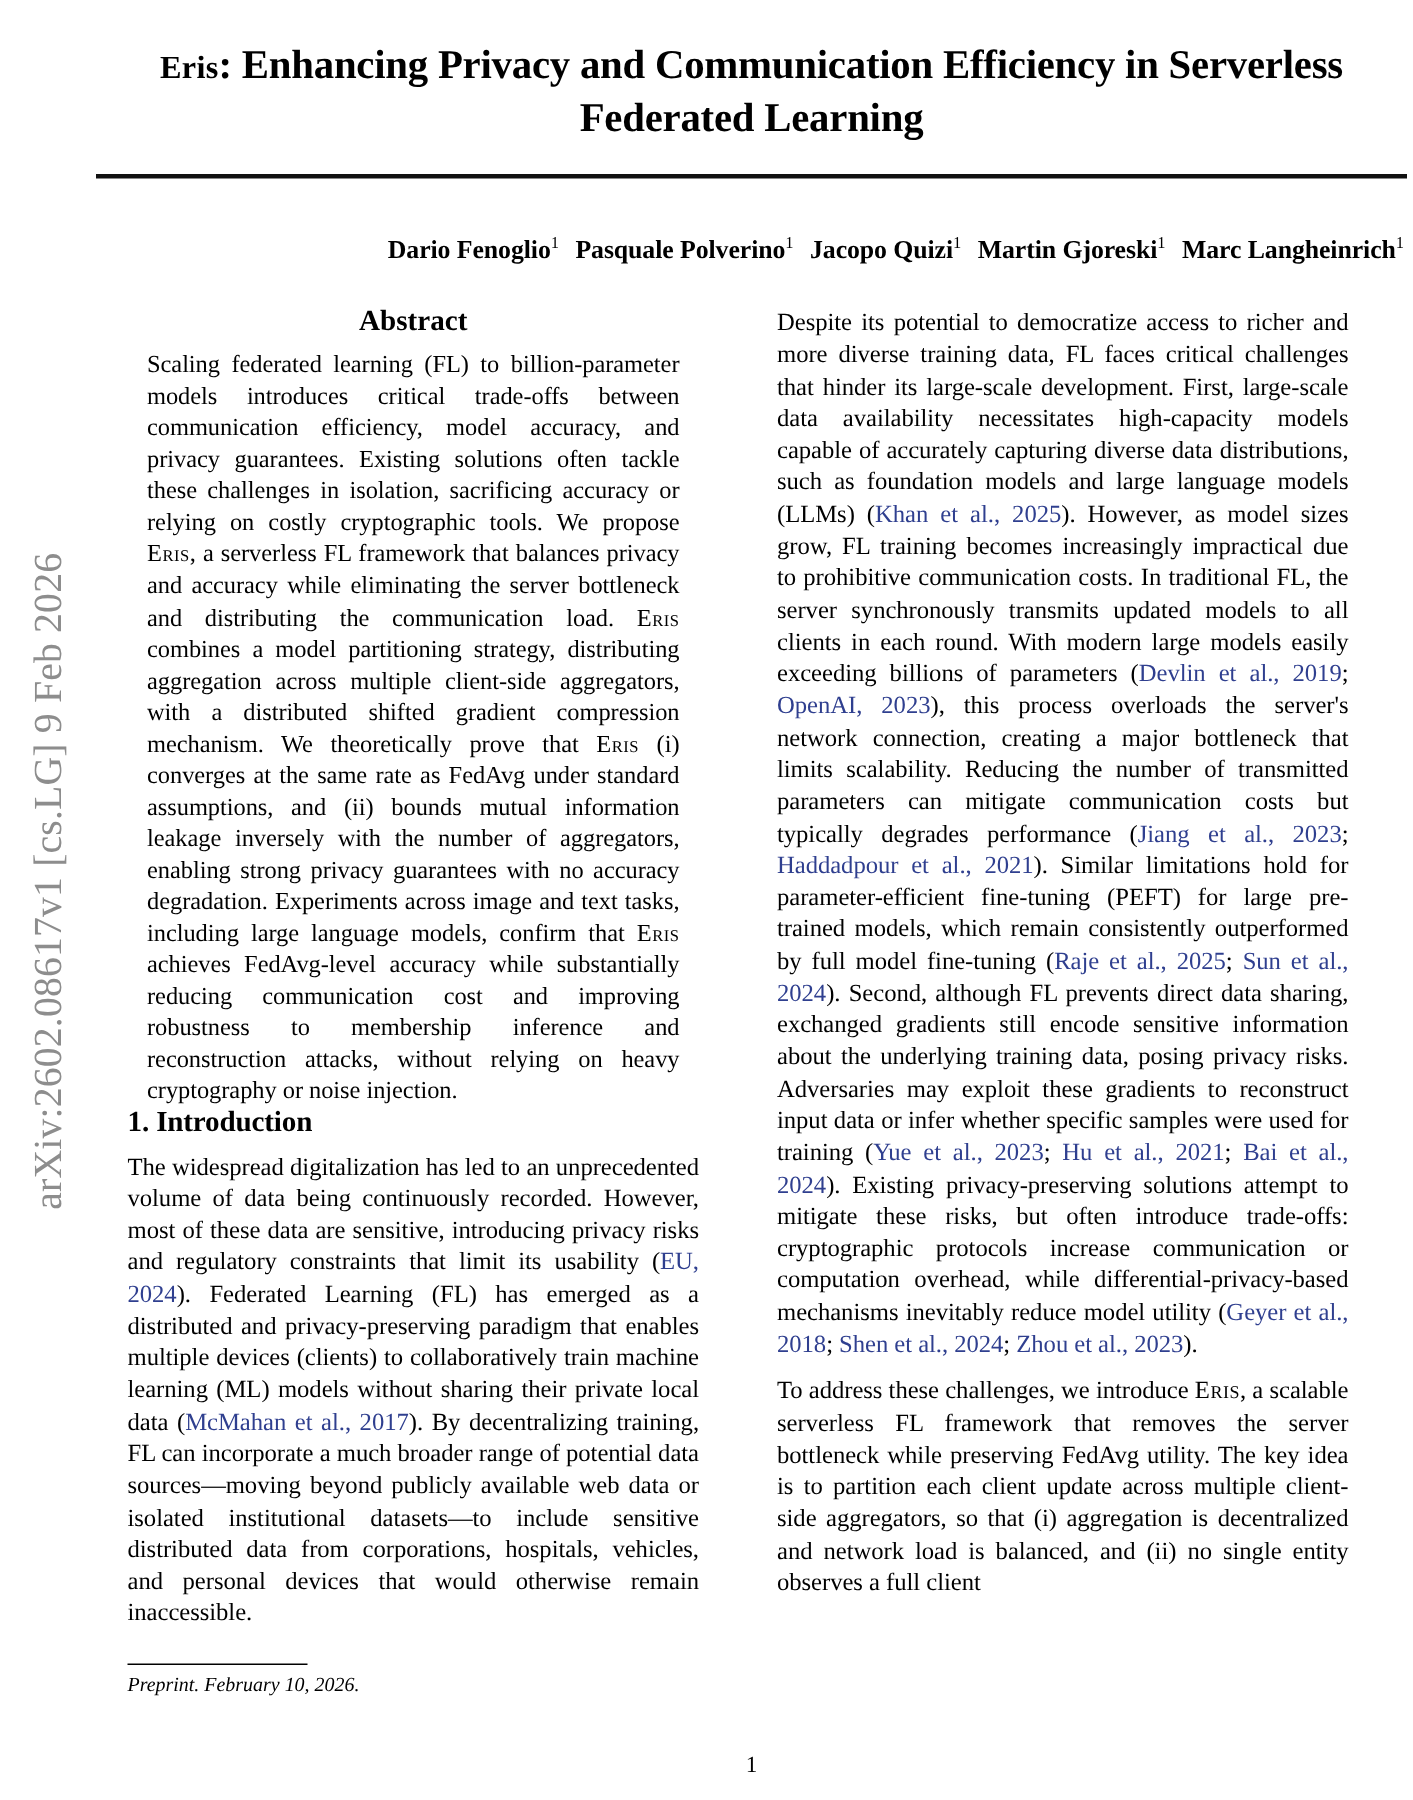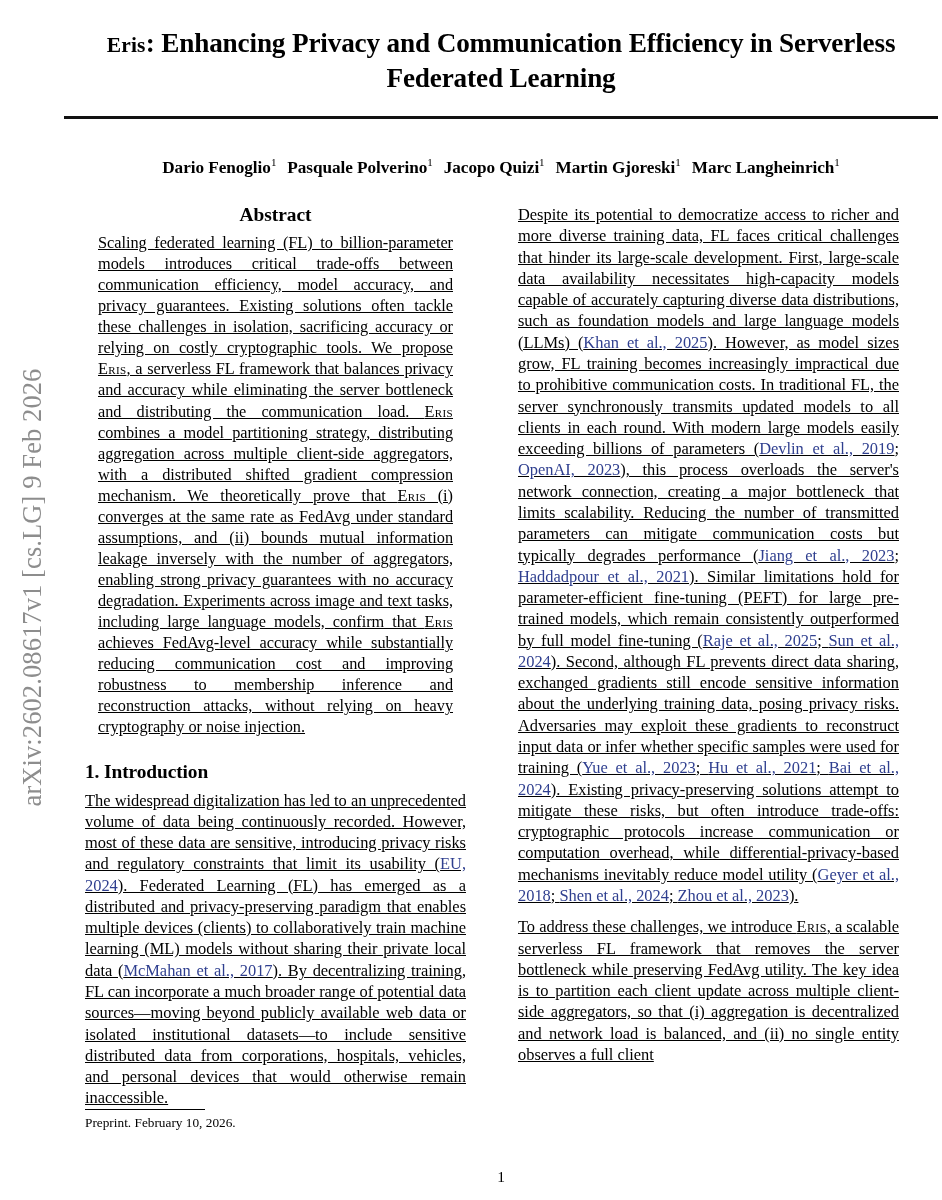--- a/index.html
+++ b/index.html
@@ -66,21 +66,21 @@
   #title-rule {
     margin: 19px 2px 0 2px;
     border: 0;
     border-top: 3.2px solid #111111;
     height: 0;
   }
 
   #authors {
     margin: 0;
     padding: 38px 4px 0 4px;
-    text-align: center;
+    text-align: right;
     font-size: 17.2px;
     font-weight: bold;
     letter-spacing: -0.05px;
   }
   #authors .author { white-space: nowrap; }
   #authors .affil-mark {
     font-size: 11px;
     vertical-align: super;
     font-weight: normal;
   }
@@ -117,36 +117,35 @@
 
   p.para {
     margin: 0 0 10px 0;
     font-size: 16.45px;
     line-height: 1.294;
     text-align: justify;
     text-justify: inter-word;
     hyphens: auto;
     -webkit-hyphens: auto;
     letter-spacing: -0.03px;
-    text-decoration: underline;
   }
   #abstract-body p.para {
     font-size: 16.3px;
     line-height: 1.293;
     margin-bottom: 0;
   }
   .sc {
     font-variant: small-caps;
     letter-spacing: 0.35px;
   }
   .cite { color: #2f3f8f; }
 
   #abstract-block { padding: 0 13px 0 13px; }
 
-  #intro-block { margin-top: 23px; }
+  #intro-block { }
 
   
   #footnote {
     position: absolute;
     left: 23px;
     top: 1109px;
     width: 381px;
   }
   #footnote-rule {
     width: 120px;
@@ -161,20 +160,21 @@
     text-align: justify;
     hyphens: auto;
   }
   #footnote .fn-mark {
     font-size: 9.5px;
     vertical-align: super;
   }
   #preprint-line {
     margin: 17px 0 0 0;
     font-size: 14.4px;
+    font-style: italic;
     text-align: left;
   }
 
   #page-number {
     position: absolute;
     left: 0;
     top: 1168px;
     width: 878px;
     text-align: center;
     font-size: 15.5px;

